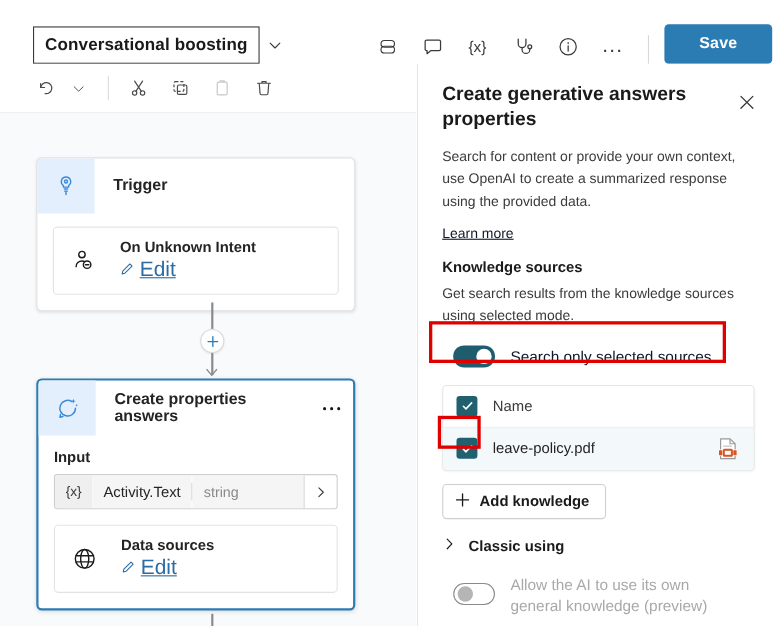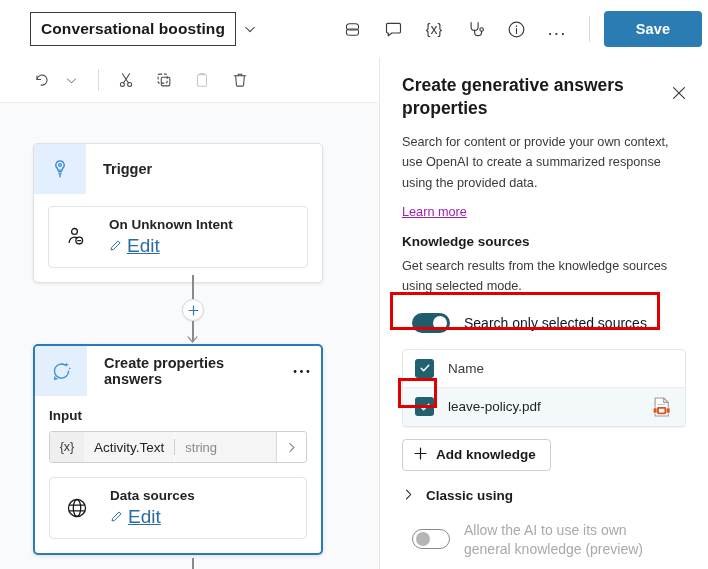--- a/index.html
+++ b/index.html
@@ -7,21 +7,21 @@
     width: 708px; height: 569px;
     font-family: "Liberation Sans", sans-serif;
     background: #ffffff;
     overflow: hidden;
   }
   #app { position: relative; width: 708px; height: 569px; }
 
   
   .topbar {
     position: absolute; left: 0; top: 0; width: 708px; height: 58px;
-    background: #ffffff; display: flex; align-items: center;
+    background: #ffffff; display: flex; align-items: flex-end;
   }
   .title-box {
     margin-left: 30px; height: 34px; border: 1.5px solid #3b3a39;
     display: flex; align-items: center; padding: 0 10px;
     font-size: 15.5px; font-weight: bold; color: #1b1a19; letter-spacing: .1px;
   }
   .title-chevron {
     width: 28px; height: 34px; display: flex; align-items: center; justify-content: center;
     color: #3b3a39; cursor: pointer;
   }
@@ -123,21 +123,21 @@
   .panel-title {
     font-size: 17.5px; font-weight: bold; color: #1b1a19; line-height: 1.3;
     width: 255px;
   }
   .panel-close {
     position: absolute; right: 16px; top: 22px; width: 26px; height: 26px;
     display: flex; align-items: center; justify-content: center;
     color: #3b3a39; cursor: pointer;
   }
   .panel-desc { margin-top: 12px; font-size: 12.7px; color: #3b3a39; line-height: 1.62; width: 284px; }
-  .panel-link { margin-top: 12px; font-size: 12.7px; color: #a21caf; text-decoration: underline; cursor: pointer; display: inline-block; }
+  .panel-link { margin-top: 12px; font-size: 12.7px; color: #0f172a; text-decoration: underline; cursor: pointer; display: inline-block; }
   .panel-h2 { margin-top: 14px; font-size: 13.5px; font-weight: bold; color: #1b1a19; }
   .panel-sub { margin-top: 8px; font-size: 12.7px; color: #3b3a39; line-height: 1.55; width: 290px; }
 
   .toggle-row { display: flex; align-items: center; gap: 14px; }
   .toggle {
     width: 38px; height: 20px; border-radius: 10px; background: #1f5c6e;
     display: flex; align-items: center; justify-content: flex-end; padding: 0 3px; cursor: pointer;
   }
   .toggle .knob { width: 14px; height: 14px; border-radius: 50%; background: #ffffff; }
   .toggle.off { background: #ffffff; border: 1px solid #8a8a8a; justify-content: flex-start; height: 20px; }

